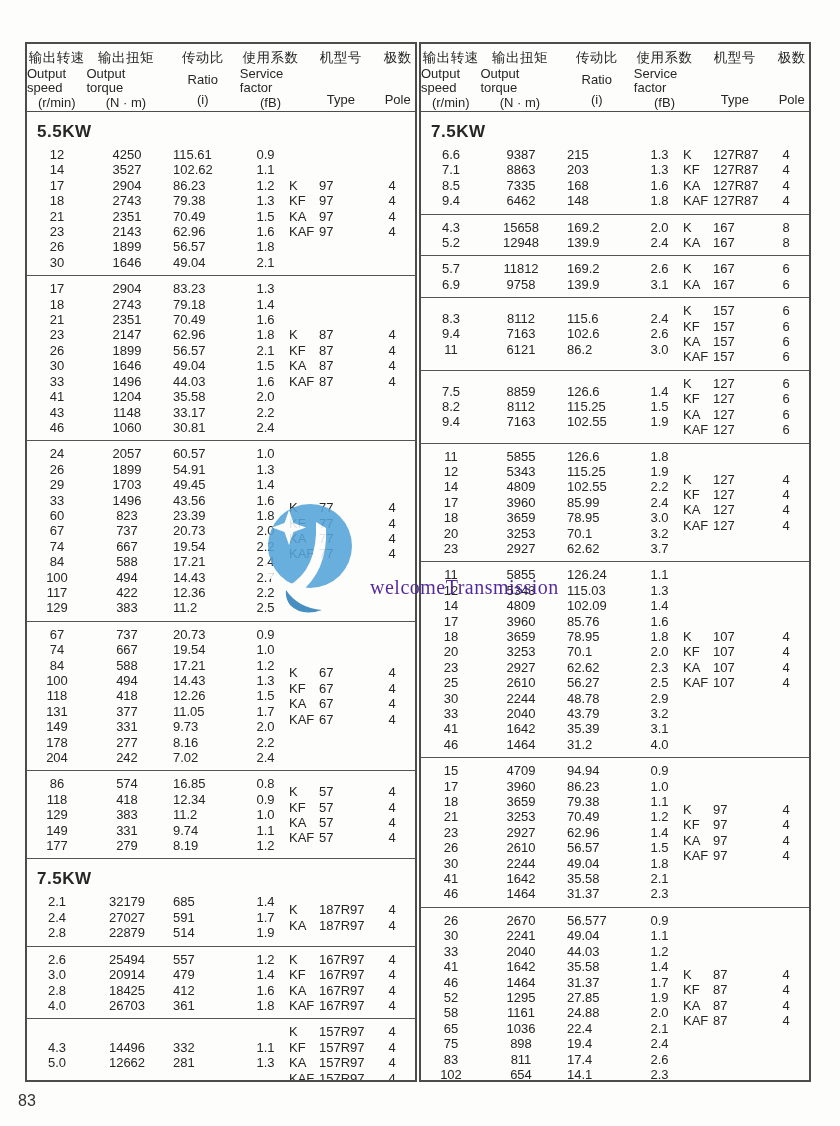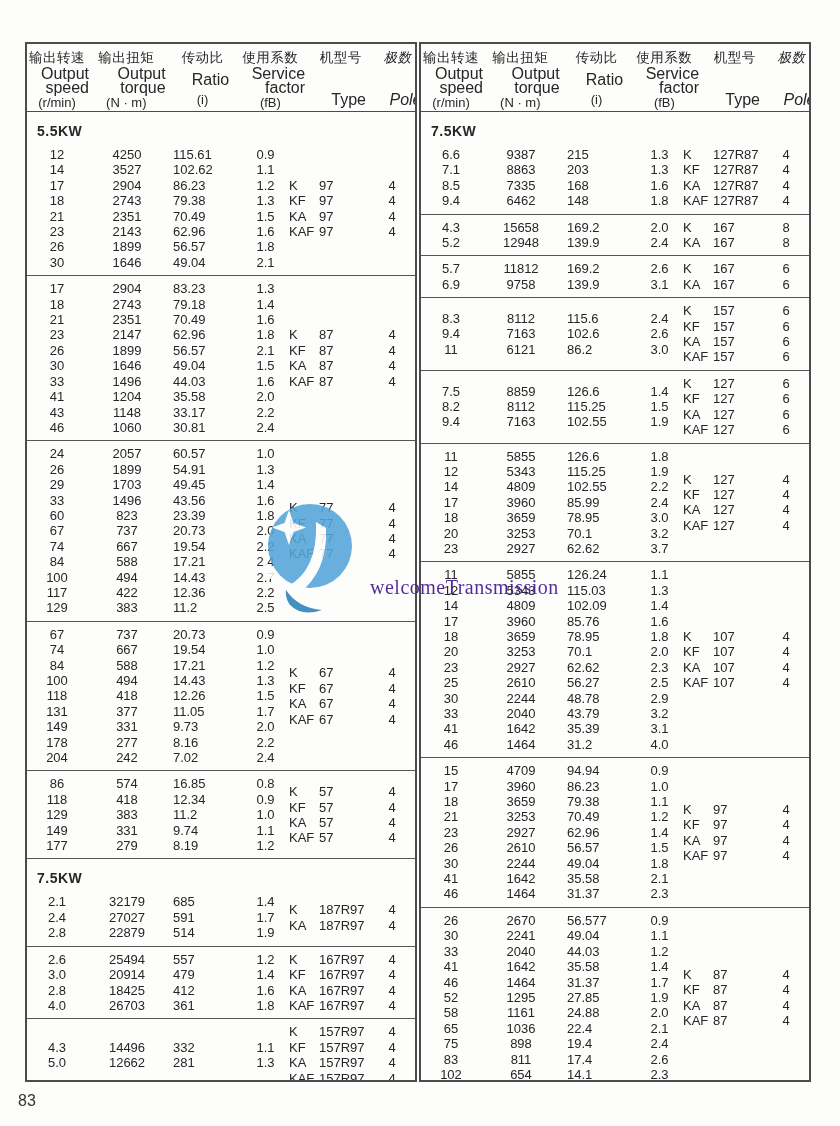--- a/index.html
+++ b/index.html
@@ -18,33 +18,33 @@
     width:392px;height:1040px;box-sizing:border-box;
     border:2px solid #4c4c4c;background:transparent;overflow:hidden;
   }
   
   .thead{
     display:flex;height:68px;box-sizing:border-box;
     border-bottom:1.6px solid #4c4c4c;padding:5px 0 4px 0;
   }
   .th{display:flex;flex-direction:column;align-items:center;justify-content:space-between;box-sizing:border-box;}
   .th .zh{font-size:13.5px;letter-spacing:.5px;white-space:nowrap;}
-  .th .en{font-size:16px;line-height:14px;text-align:right;padding-left:16px;}
+  .th .en{font-size:13px;line-height:14px;text-align:left;}
   .th .unit{font-size:13px;white-space:nowrap;}
   .th-c0{width:60px;}
   .th-c1{width:80px;}
   .th-c2{width:75px;}
   .th-c3{width:62px;}
   .th-c4{width:80px;}
-  .th-c5{width:35px;font-style:italic;}
+  .th-c5{width:35px;}
   
   .sec{padding:5px 0;}
   .sec + .sec{border-top:1.6px solid #555;}
   .power{
-    font-size:14px;font-weight:bold;letter-spacing:.5px;
+    font-size:17px;font-weight:bold;letter-spacing:.5px;
     line-height:27px;padding:1px 0 2px 10px;
   }
   .sec-body{display:flex;align-items:center;}
   .rows{flex:0 0 262px;width:262px;}
   .row{display:flex;}
   .cell{font-size:13px;line-height:15.4px;white-space:nowrap;}
   .c-speed{width:60px;text-align:center;}
   .c-torque{width:80px;text-align:center;}
   .c-ratio{width:75px;box-sizing:border-box;padding-left:6px;text-align:left;}
   .c-factor{width:47px;text-align:center;}

